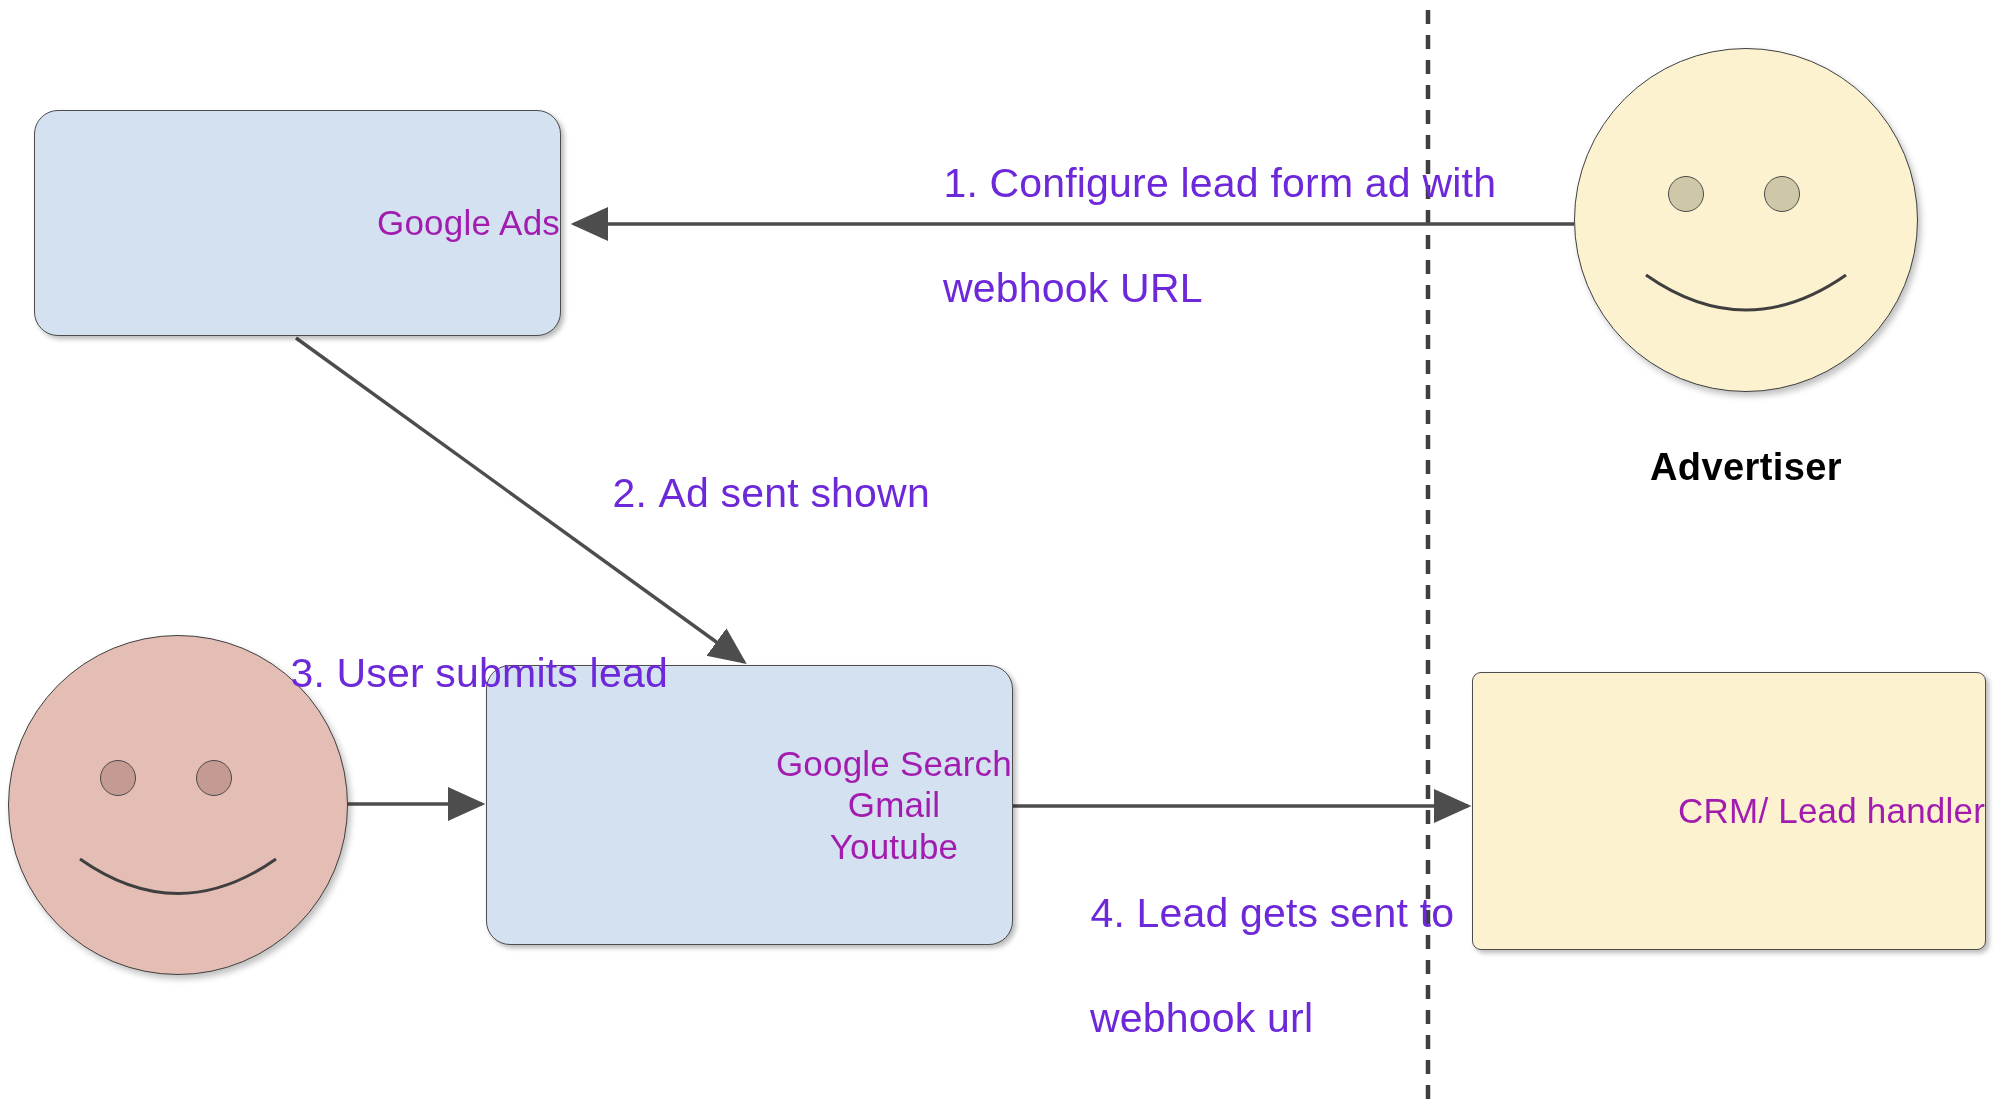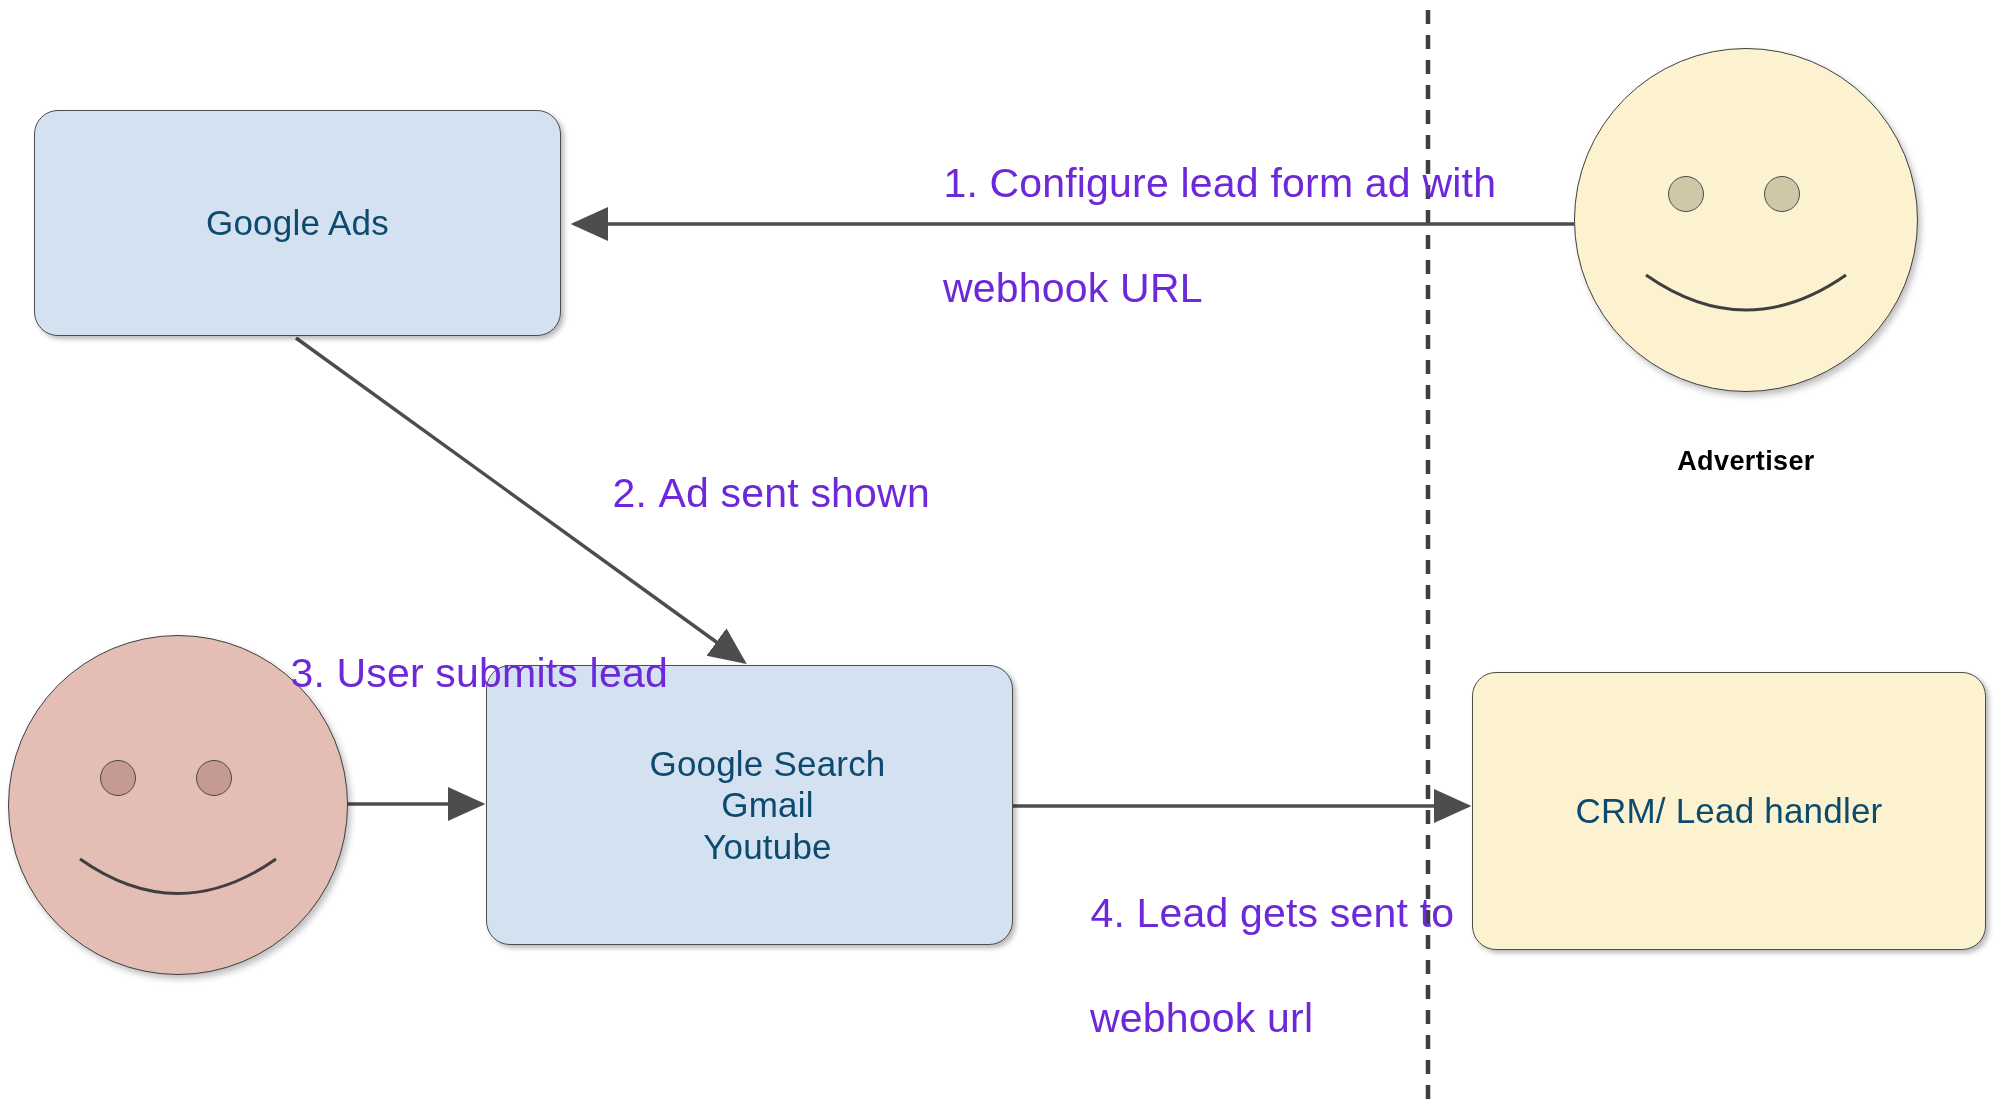--- a/index.html
+++ b/index.html
@@ -28,42 +28,42 @@
     pointer-events: none;
   }
   
   .node-box {
     position: absolute;
     box-sizing: border-box;
     border: 1.6px solid #4d4d4d;
     border-radius: 24px;
     display: flex;
     align-items: center;
-    justify-content: center;
+    justify-content: flex-end;
     text-align: center;
     box-shadow: 3px 3px 5px rgba(0,0,0,0.28);
-    color: #0c4a6e;
+    color: #a21caf;
     font-size: 35px;
     line-height: 1.18;
     letter-spacing: 0.2px;
   }
   .box-blue { background: #d4e1f0; }
   .box-yellow { background: #fcf2d0; }
 
   #google-ads-box {
     left: 34px; top: 110px;
     width: 527px; height: 226px;
   }
   #google-surfaces-box {
     left: 486px; top: 665px;
     width: 527px; height: 280px; padding-left: 36px;
   }
   #crm-box {
     left: 1472px; top: 672px;
-    width: 514px; height: 278px;
+    width: 514px; height: 278px; border-radius: 9px;
   }
   .box-lines { display: block; }
   .box-lines span { display: block; }
 
   
   .actor {
     position: absolute;
   }
   .actor-face {
     position: absolute;
@@ -84,21 +84,21 @@
     box-sizing: border-box;
   }
   .eye-advertiser { background: #cfc8a8; }
   .eye-user       { background: #c59a93; }
 
   .actor-caption {
     position: absolute;
     width: 100%;
     text-align: center;
     font-weight: bold;
-    font-size: 27px;
+    font-size: 38px;
     color: #000000;
     letter-spacing: 0.4px;
   }
 
   #advertiser-actor { left: 1574px; top: 48px; width: 344px; height: 344px; }
   #advertiser-actor .actor-face { width: 344px; height: 344px; }
   #advertiser-actor .eye-left  { left: 94px;  top: 128px; }
   #advertiser-actor .eye-right { left: 190px; top: 128px; }
   #advertiser-actor .actor-caption { top: 398px; }
 

